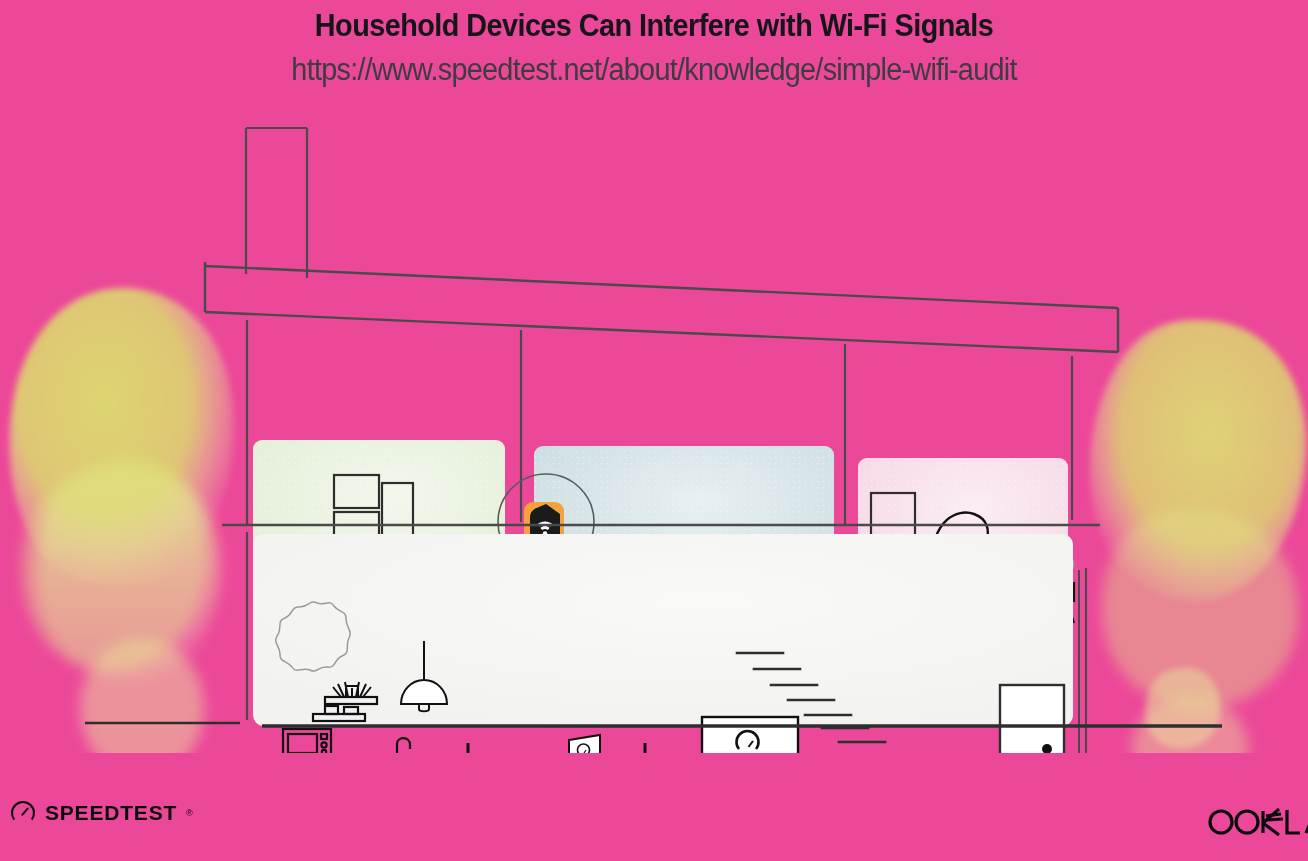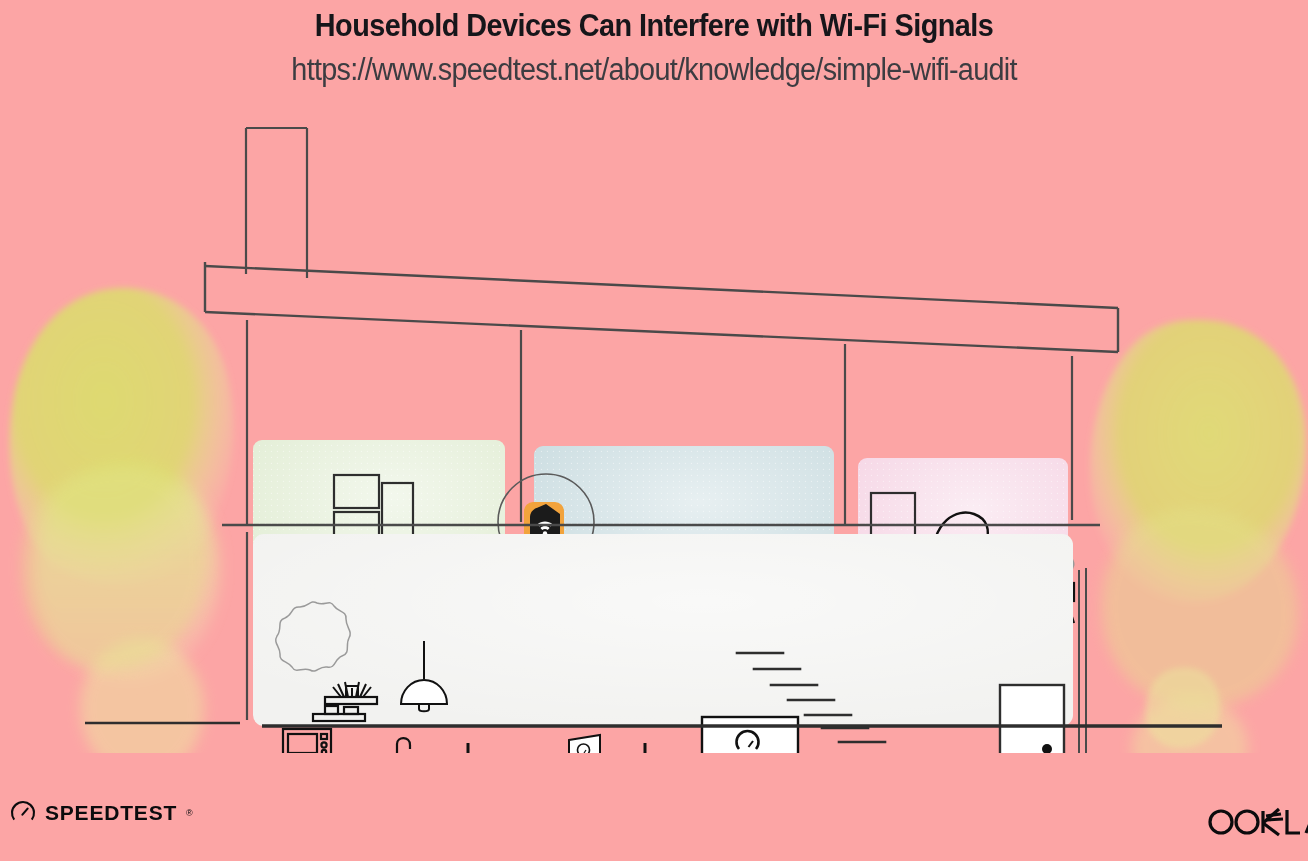--- a/index.html
+++ b/index.html
@@ -9,21 +9,21 @@
     background: #ffffff;
   }
   body {
     font-family: "Liberation Sans", sans-serif;
     -webkit-font-smoothing: antialiased;
   }
   #page {
     position: relative;
     width: 1308px;
     height: 861px;
-    background: #fca5a5;
+    background: #ec4899;
     overflow: hidden;
   }
 
   
   .header {
     position: absolute;
     left: 0;
     top: 0;
     width: 1308px;
     text-align: center;

